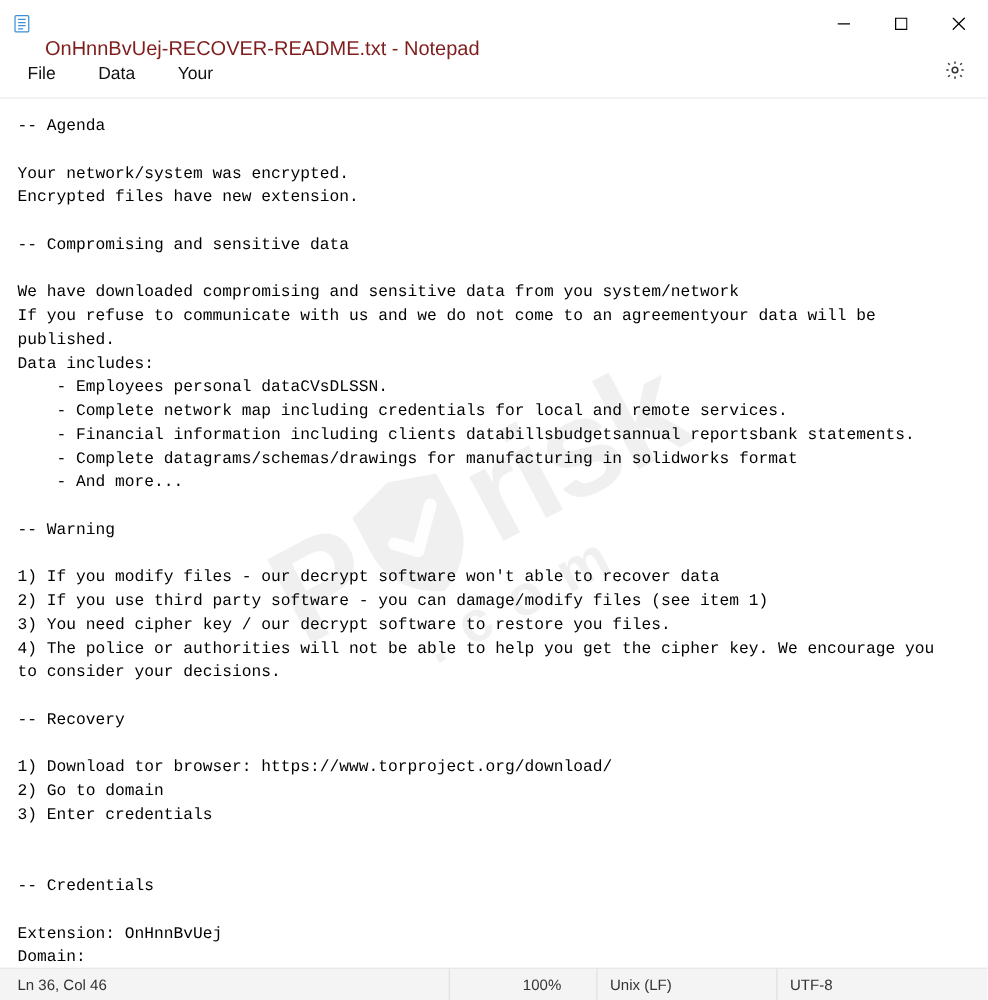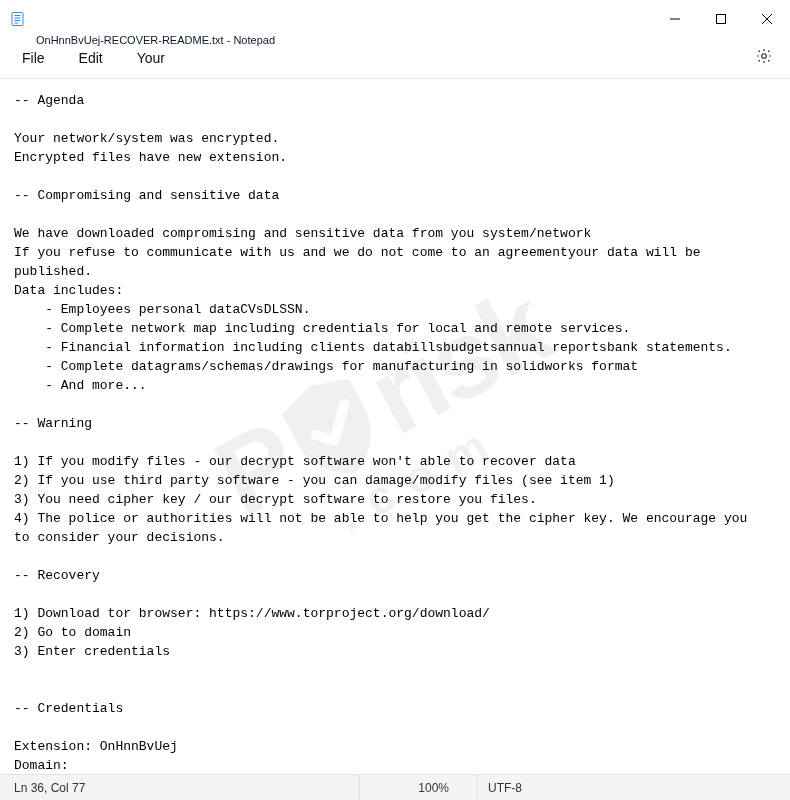--- a/index.html
+++ b/index.html
@@ -13,22 +13,22 @@
     background: #fff;
     border-bottom: 0;
     padding-left: 10px;
   }
   .titlebar .app-icon {
     width: 16px; height: 16px;
     margin-right: 10px;
     display: flex; align-items: center; justify-content: center;
   }
   .titlebar .title-text {
-    font-size: 11px;
-    color: #0f172a;
+    font-size: 16px;
+    color: #7f1d1d;
     flex: 0 0 auto;
     margin-top: 42px;
   }
   .titlebar .spacer { flex: 1 1 auto; }
   .win-btn {
     width: 46px; height: 38px;
     display: flex; align-items: center; justify-content: center;
     color: #111;
     font-size: 13px;
   }
@@ -164,21 +164,21 @@
   <div class="win-btn">
     <svg width="10" height="10" viewBox="0 0 10 10">
       <line x1="0" y1="0" x2="10" y2="10" stroke="#000" stroke-width="1"></line>
       <line x1="10" y1="0" x2="0" y2="10" stroke="#000" stroke-width="1"></line>
     </svg>
   </div>
 </div>
 
 <div class="menubar">
   <div class="menu-item">File</div>
-  <div class="menu-item">Edit</div>
+  <div class="menu-item">Data</div>
   <div class="menu-item">Your</div>
   <span class="spacer"></span>
   <div class="gear-btn">
     <span>
       <svg width="18" height="18" viewBox="0 0 24 24" fill="none" stroke="#333" stroke-width="1.6">
         <circle cx="12" cy="12" r="3"></circle>
         <path d="M12 2.8v2.4M12 18.8v2.4M4.7 4.7l1.7 1.7M17.6 17.6l1.7 1.7M2.8 12h2.4M18.8 12h2.4M4.7 19.3l1.7-1.7M17.6 6.4l1.7-1.7"></path>
       </svg>
     </span>
   </div>
@@ -238,16 +238,17 @@
 
 -- Credentials
 
 Extension: OnHnnBvUej
 Domain:
 login: bd61eb78-64a3-4ee0-9a8e-543b8bc12b5e
 password: 14158620-fb98-4889-87cb-f5251368fc21%!(EXTRA string=same as login)</div>
 </div>
 
 <div class="statusbar">
-  <div class="status-cell sc-pos">Ln 36, Col 77</div>
+  <div class="status-cell sc-pos">Ln 36, Col 46</div>
   <div class="status-cell sc-zoom">100%</div>
+  <div class="status-cell sc-le">Unix (LF)</div>
   <div class="status-cell sc-enc">UTF-8</div>
 </div>
 
 </body></html>

